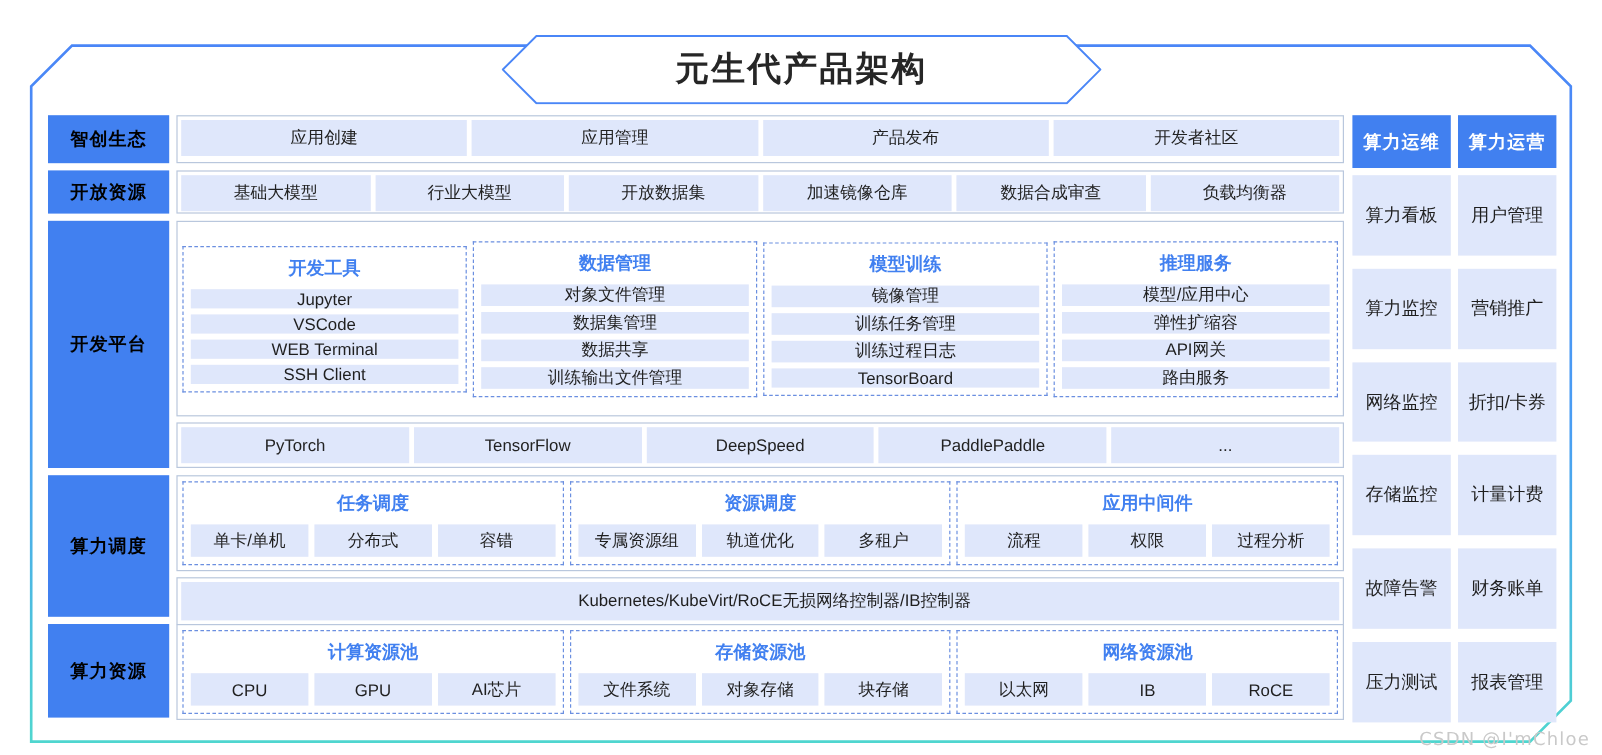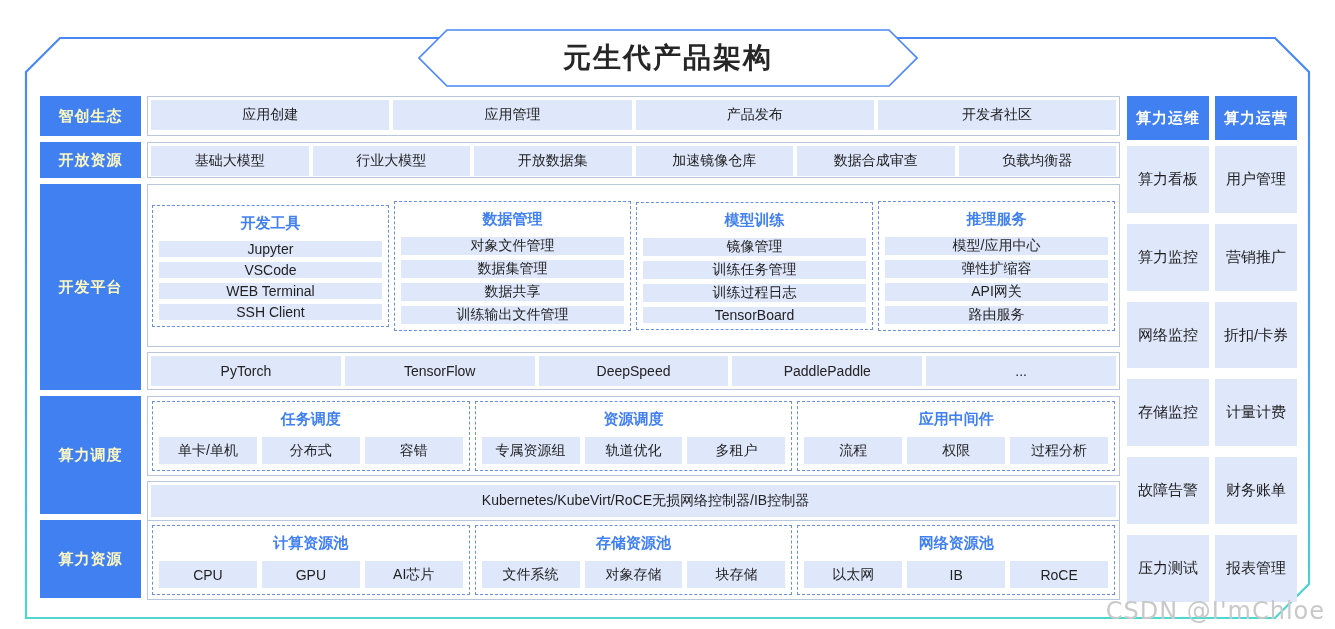--- a/index.html
+++ b/index.html
@@ -31,21 +31,21 @@
   .body-wrap{
     position:absolute;left:40px;top:96px;width:1257px;height:506px;
     display:flex;gap:7px;
   }
   .left-col{width:1080px;display:flex;flex-direction:column;gap:6px;}
   .right-col{width:170px;display:flex;flex-direction:column;gap:6px;}
 
   
   .tier{display:flex;gap:6px;}
   .tier-label{
-    flex:0 0 101px;background:#4180f0;color:#fef9c3;
+    flex:0 0 101px;background:#4180f0;color:#000000;
     display:flex;align-items:center;justify-content:center;
     font-size:15px;font-weight:bold;letter-spacing:1px;
   }
   .tier-body{flex:1 1 auto;display:flex;flex-direction:column;gap:5px;}
 
   .row-frame{
     border:1px solid #b9c7dd;background:#fff;padding:3px;
     display:flex;gap:4px;
   }
   .cell{
@@ -98,21 +98,21 @@
   .ops-row{display:flex;gap:6px;flex:1 1 0;}
   .ops-cell{
     flex:1 1 0;background:#dfe7fb;color:#1f1f1f;
     display:flex;align-items:center;justify-content:center;
     font-size:15px;white-space:nowrap;
   }
 
   
   .watermark{
     position:absolute;right:10px;bottom:4px;
-    font-size:24px;color:#c9c9c9;letter-spacing:1px;
+    font-size:15px;color:#c9c9c9;letter-spacing:1px;
     font-family:"DejaVu Sans",sans-serif;
     margin-top:32px;
   }
 </style>
 </head>
 <body>
 
 <div class="stage">
 
   <svg class="frame-svg" viewBox="0 0 1335 629">

